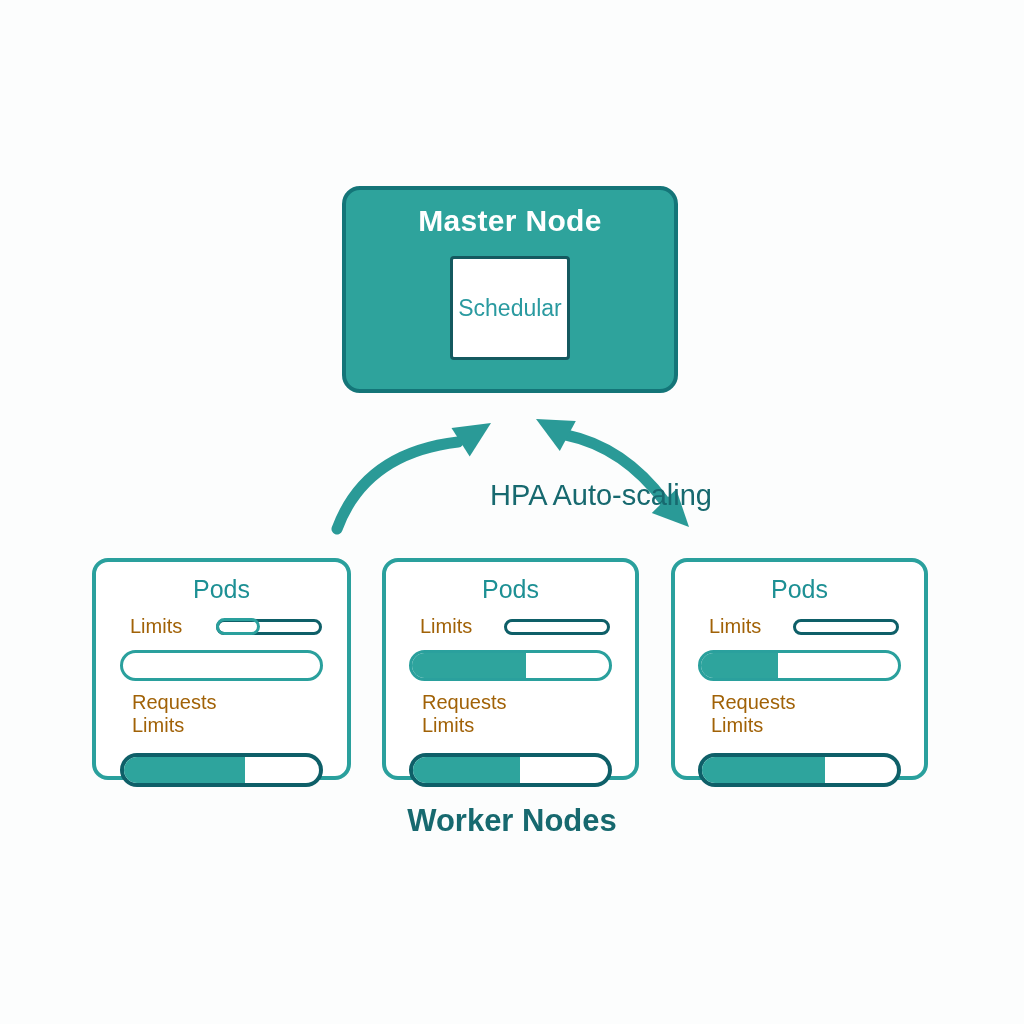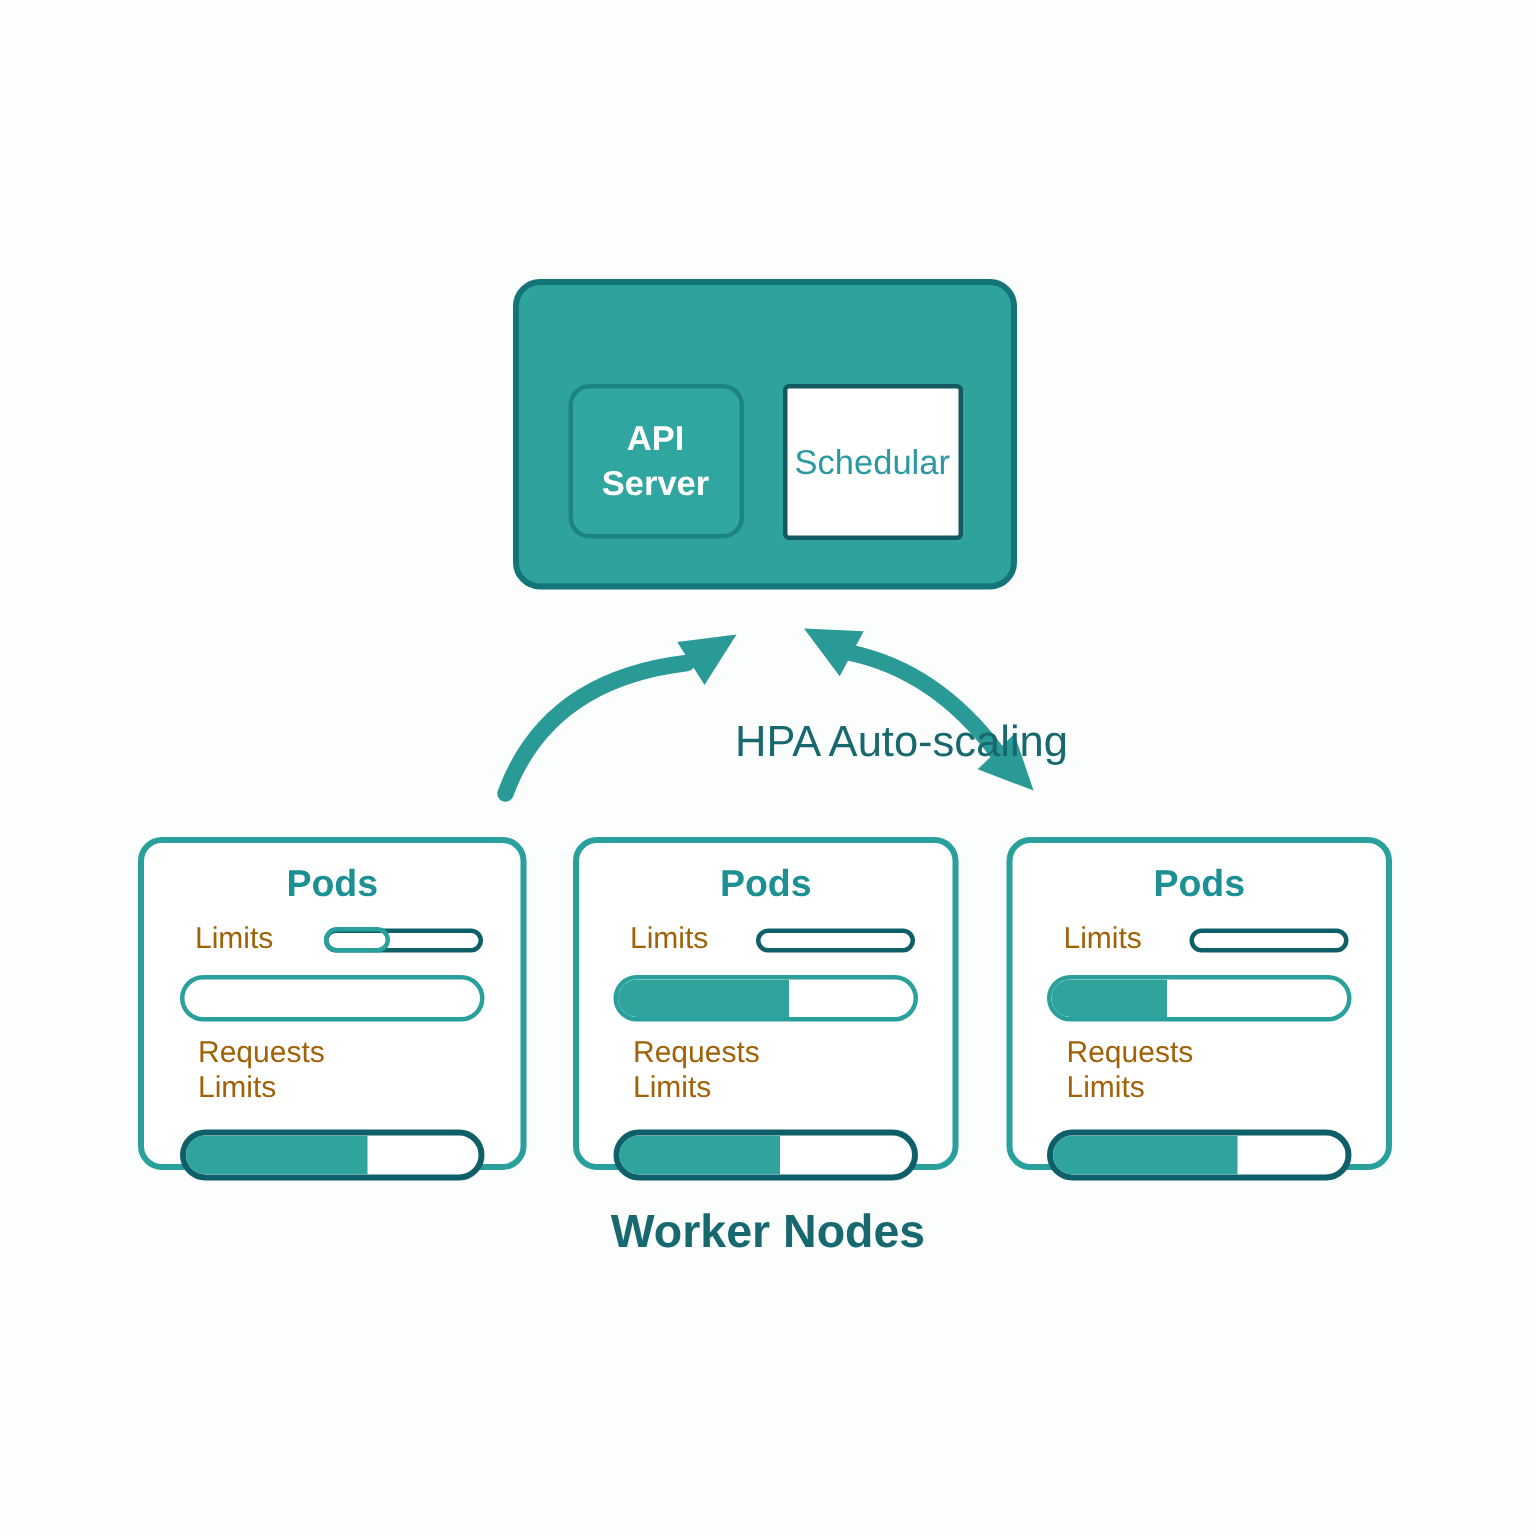--- a/index.html
+++ b/index.html
@@ -40,21 +40,21 @@
   }
   
   .worker{
     position:absolute;top:558px;width:259px;height:222px;background:#ffffff;
     border:4px solid #2aa09d;border-radius:16px;box-sizing:border-box;
   }
   .w1{left:92px;}
   .w2{left:382px;width:257px;}
   .w3{left:671px;width:257px;}
   .pods-title{
-    margin-top:13px;text-align:center;font-size:25px;font-weight:bold;color:#1d9094;
+    margin-top:13px;text-align:center;font-size:25px;font-weight:normal;color:#1d9094;
   }
   .limits-row{display:flex;align-items:center;margin:11px 25px 0 34px;}
   .teal-label{font-size:20px;color:#a16207;}
   .small-pill{
     margin-left:auto;width:106px;height:16px;background:#ffffff;
     border:3.5px solid #0e5f68;border-radius:9px;position:relative;
     box-sizing:border-box;
   }
   .small-pill-segment{
     position:absolute;left:-3.5px;top:-3.5px;bottom:-3.5px;
@@ -80,24 +80,22 @@
     position:absolute;left:0;right:0;top:803px;text-align:center;
     font-size:31px;font-weight:bold;color:#17696f;
   }
 </style>
 </head>
 <body>
 
 <div class="canvas">
 
   <div class="master">
+    <div class="master-title">Master Node</div>
     <div class="master-inner">
-      <div class="api-box">
-        <span>API Server</span>
-      </div>
       <div class="sched-box">
         <span>Schedular</span>
       </div>
     </div>
   </div>
 
   <svg class="arrows-svg" width="1024" height="1024" viewBox="0 0 1024 1024">
     <g>
       <path d="M 337 529 Q 365 453 458 442" fill="none" stroke="#2a9a97" stroke-width="11" stroke-linecap="round"></path>
       <polygon points="491,423 469.7,456.6 451.5,428" fill="#2a9a97"></polygon>

